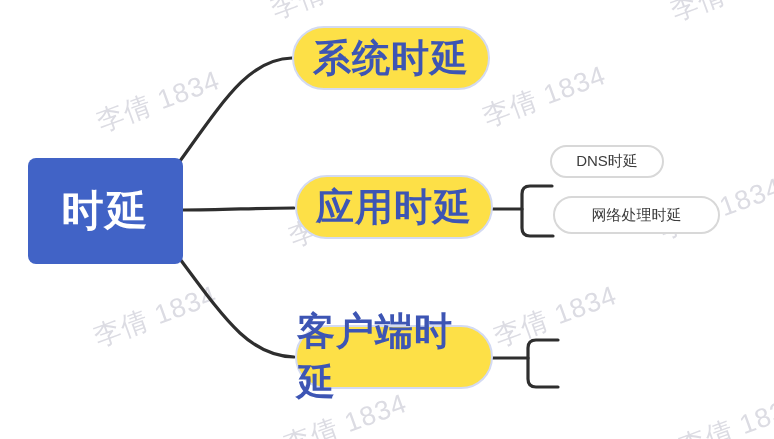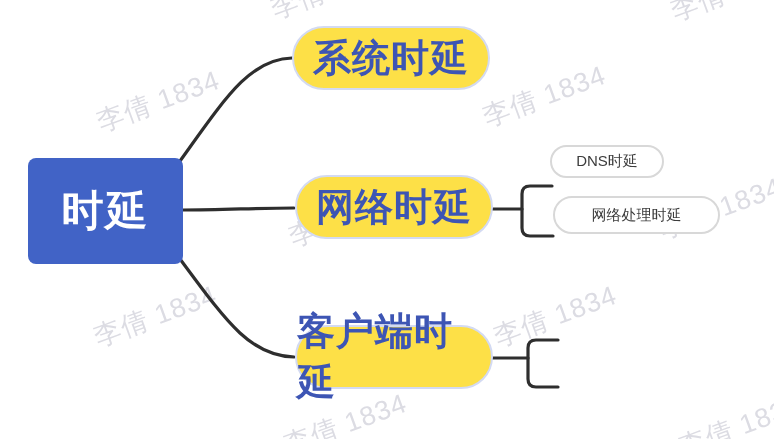--- a/index.html
+++ b/index.html
@@ -93,21 +93,21 @@
 
   <div class="node node-root">
     <span>时延</span>
   </div>
 
   <div class="node node-branch branch-system">
     <span>系统时延</span>
   </div>
 
   <div class="node node-branch branch-network">
-    <span>网络时延</span>
+    <span>应用时延</span>
   </div>
 
   <div class="node node-branch branch-app">
     <span>客户端时延</span>
   </div>
 
   <div class="node node-child child-dns">
     <span>DNS时延</span>
   </div>
 

